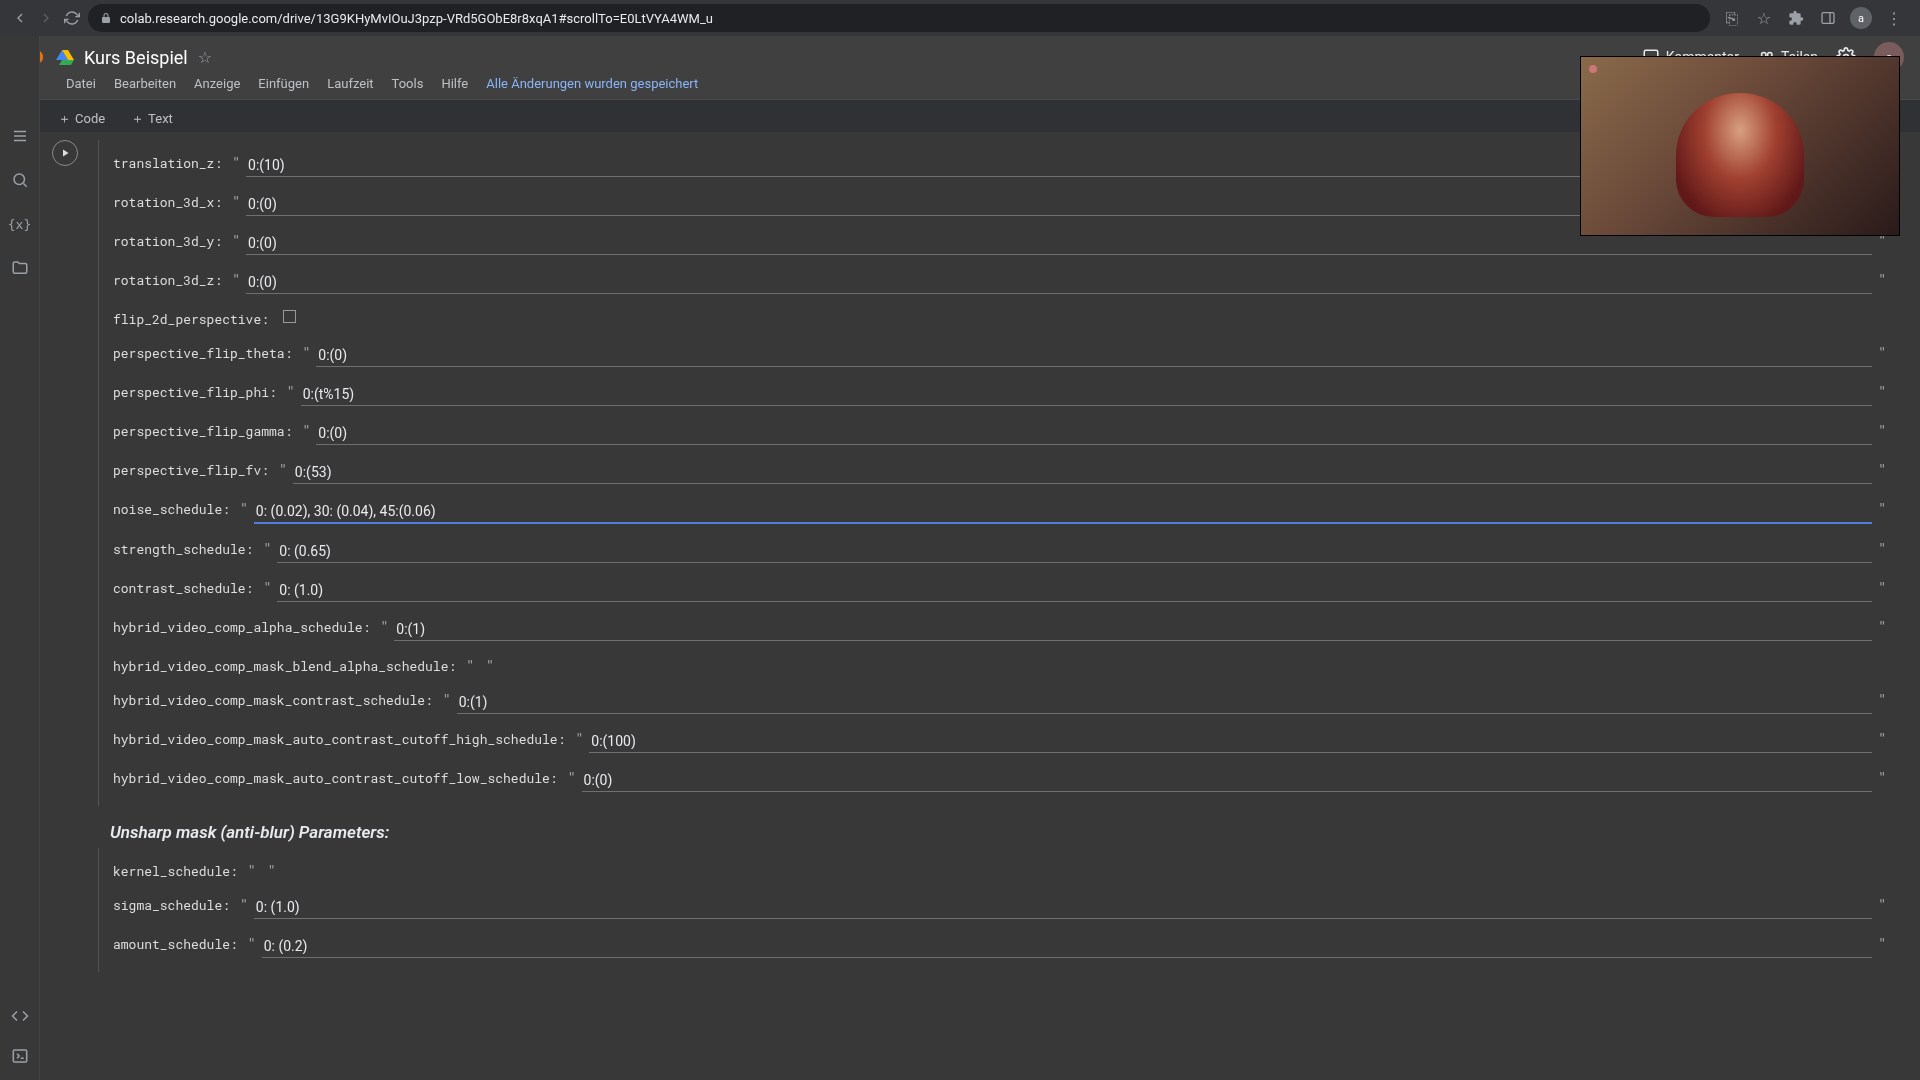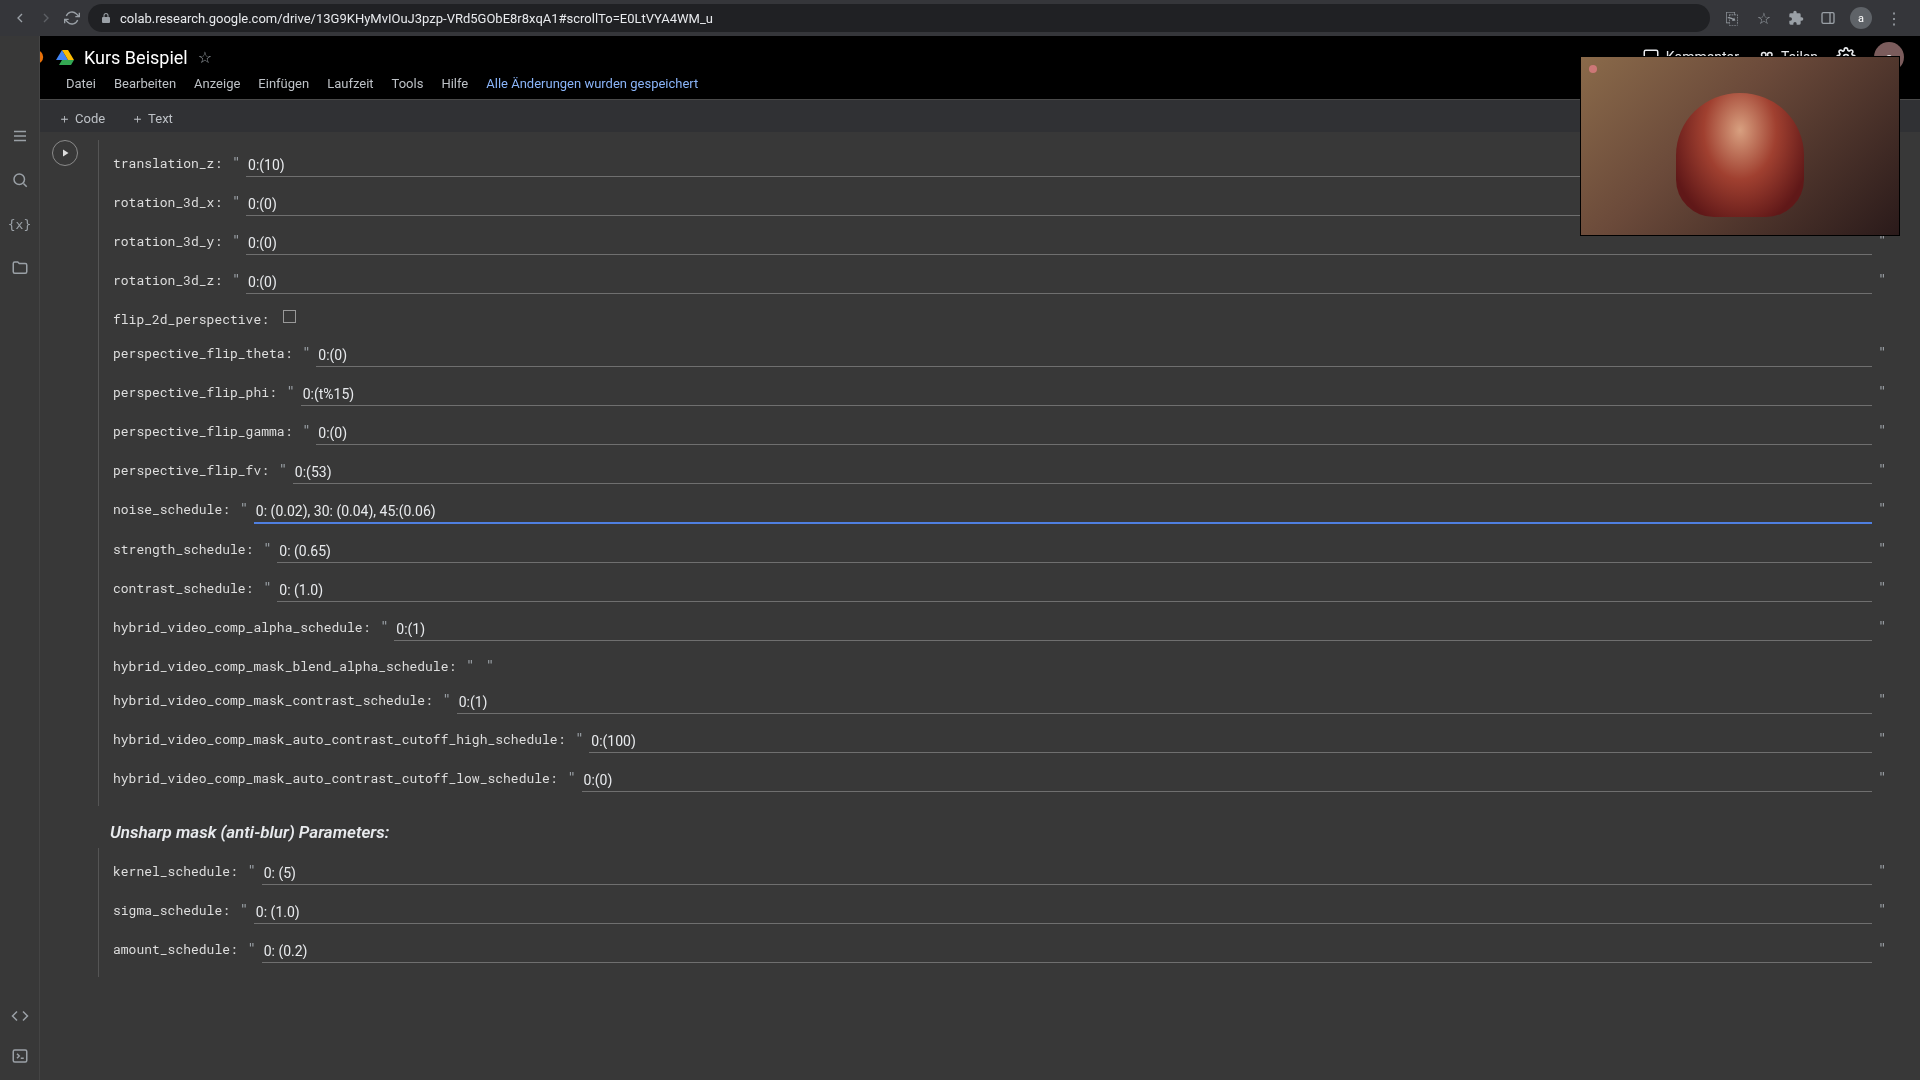--- a/index.html
+++ b/index.html
@@ -35,21 +35,21 @@
   font-size: 13px;
   gap: 8px;
 }
 .addr-bar .lock { color:#9aa0a6; }
 .browser-right { display:flex; gap:12px; align-items:center; padding:0 6px;}
 .browser-right .icon-slot{width:20px;height:20px;display:flex;align-items:center;justify-content:center;color:#9aa0a6;}
 .avatar-circle{width:22px;height:22px;border-radius:50%;background:#5f6368;display:flex;align-items:center;justify-content:center;font-size:11px;color:#fff;}
 
 
 .colab-header {
-  background: #000000;
+  background: #404040;
   border-bottom: 1px solid #4a4a4a;
 }
 .colab-title-row {
   display:flex; align-items:center; padding: 6px 16px 0 16px; gap:10px;
 }
 .colab-logo { width:30px;height:30px; }
 .title-text { font-size:18px; color:#fff; }
 .star-icon { color:#9aa0a6; }
 .header-right{margin-left:auto;display:flex;align-items:center;gap:18px;}
 .header-btn{display:flex;align-items:center;gap:6px;color:#e8eaed;font-size:14px;cursor:pointer;}
@@ -393,21 +393,20 @@
           <span class="row-end-q">"</span>
         </div>
       </div>
 
     <div class="section-head">Unsharp mask (anti-blur) Parameters:</div>
 
     <div class="form-block" id="form-block-2">
         <div class="form-row">
           <span class="form-label">kernel_schedule:</span>
           <span class="q">"</span>
-          <input class="form-input" value="0: (5)" style="">
           <span class="row-end-q">"</span>
         </div>
         <div class="form-row">
           <span class="form-label">sigma_schedule:</span>
           <span class="q">"</span>
           <input class="form-input" value="0: (1.0)" style="">
           <span class="row-end-q">"</span>
         </div>
         <div class="form-row">
           <span class="form-label">amount_schedule:</span>

